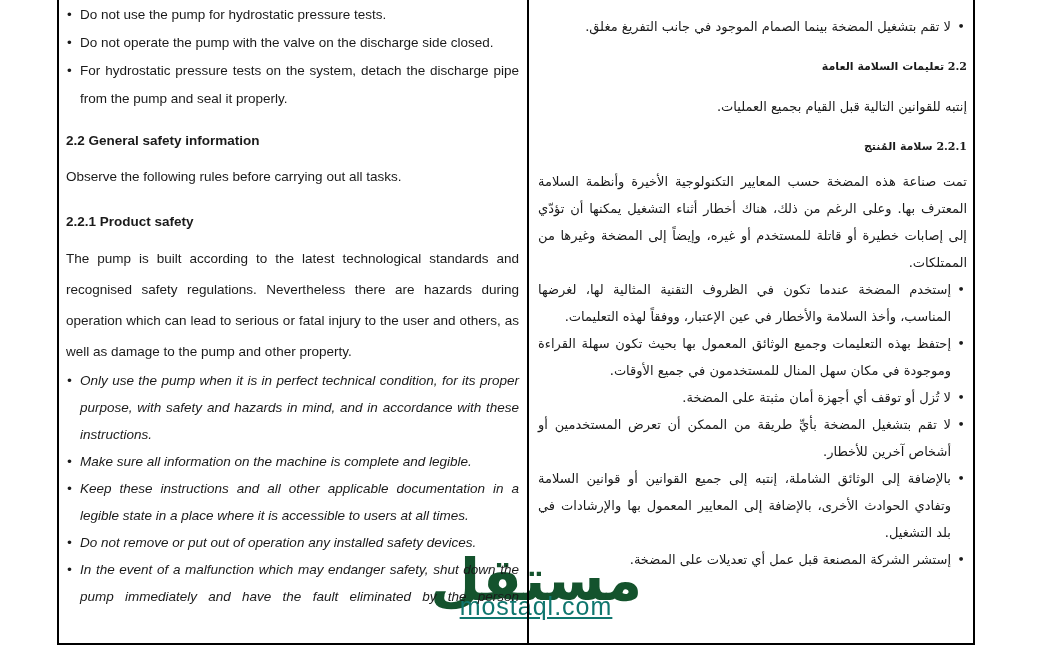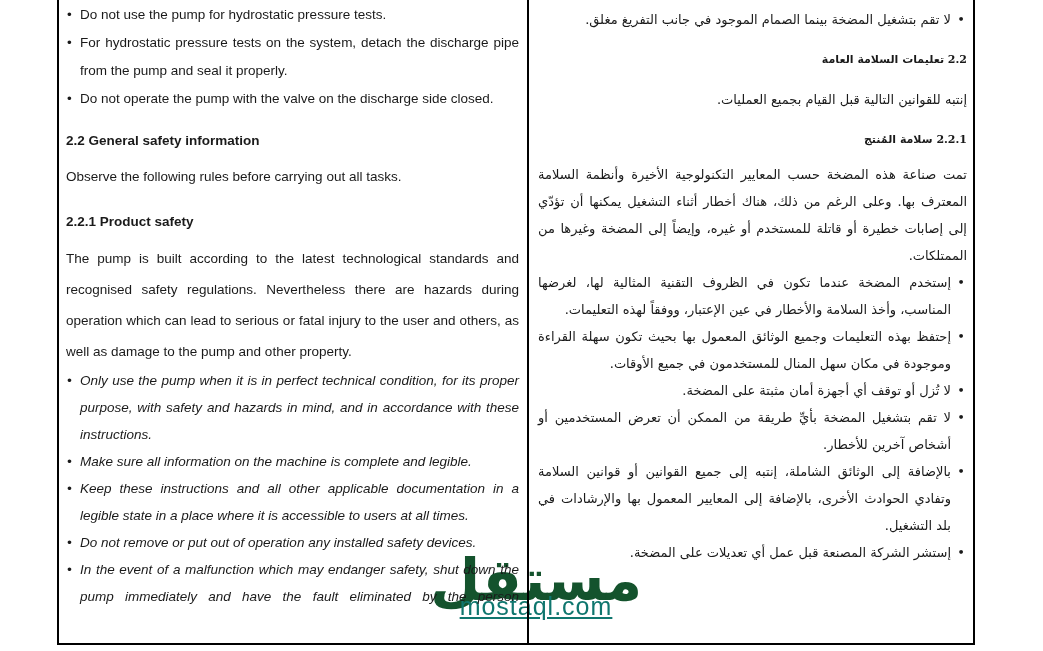--- a/index.html
+++ b/index.html
@@ -77,21 +77,21 @@
     content: "\2022";
     position: absolute;
     left: 1px; top: 0;
   }
   .cont { text-align-last: justify; }
 
   
   .col-ar {
     flex: 1;
     direction: rtl;
-    padding: 6px 6px 0 9px;
+    padding: 13px 6px 0 9px;
     font-family: "DejaVu Serif", "DejaVu Sans", serif;
     font-size: 13px;
     line-height: 27px;
     text-align: justify;
   }
   .ar-h {
     font-weight: bold;
     font-size: 11px;
     margin-top: 13px;
     text-align: right;
@@ -114,22 +114,22 @@
 <div class="watermark">
   <div class="wm-logo">مستقل</div>
   <div class="wm-domain">mostaql.com</div>
 </div>
 
 <div class="sheet">
 
   <div class="col col-en" dir="ltr">
     <ul class="blist">
       <li class="bl-item">Do not use the pump for hydrostatic pressure tests.</li>
+      <li class="bl-item">Do not operate the pump with the valve on the discharge side closed.</li>
       <li class="bl-item">For hydrostatic pressure tests on the system, detach the discharge pipe from the pump and seal it properly.</li>
-      <li class="bl-item">Do not operate the pump with the valve on the discharge side closed.</li>
     </ul>
     <div class="en-h">2.2 General safety information</div>
     <div class="en-observe">Observe the following rules before carrying out all tasks.</div>
     <div class="en-h2">2.2.1 Product safety</div>
     <div class="en-para para">The pump is built according to the latest technological standards and recognised safety regulations. Nevertheless there are hazards during operation which can lead to serious or fatal injury to the user and others, as well as damage to the pump and other property.</div>
     <ul class="blist blist-bottom">
       <li class="bl-item">Only use the pump when it is in perfect technical condition, for its proper purpose, with safety and hazards in mind, and in accordance with these instructions.</li>
       <li class="bl-item">Make sure all information on the machine is complete and legible.</li>
       <li class="bl-item">Keep these instructions and all other applicable documentation in a legible state in a place where it is accessible to users at all times.</li>
       <li class="bl-item">Do not remove or put out of operation any installed safety devices.</li>

